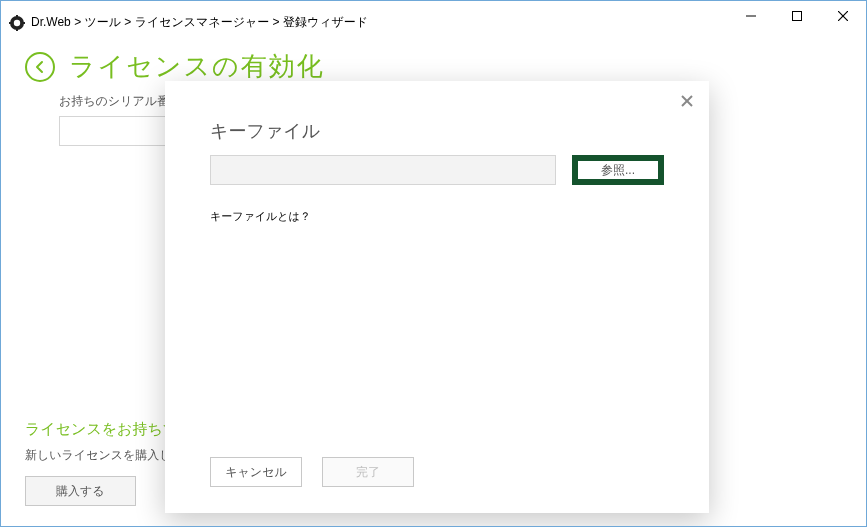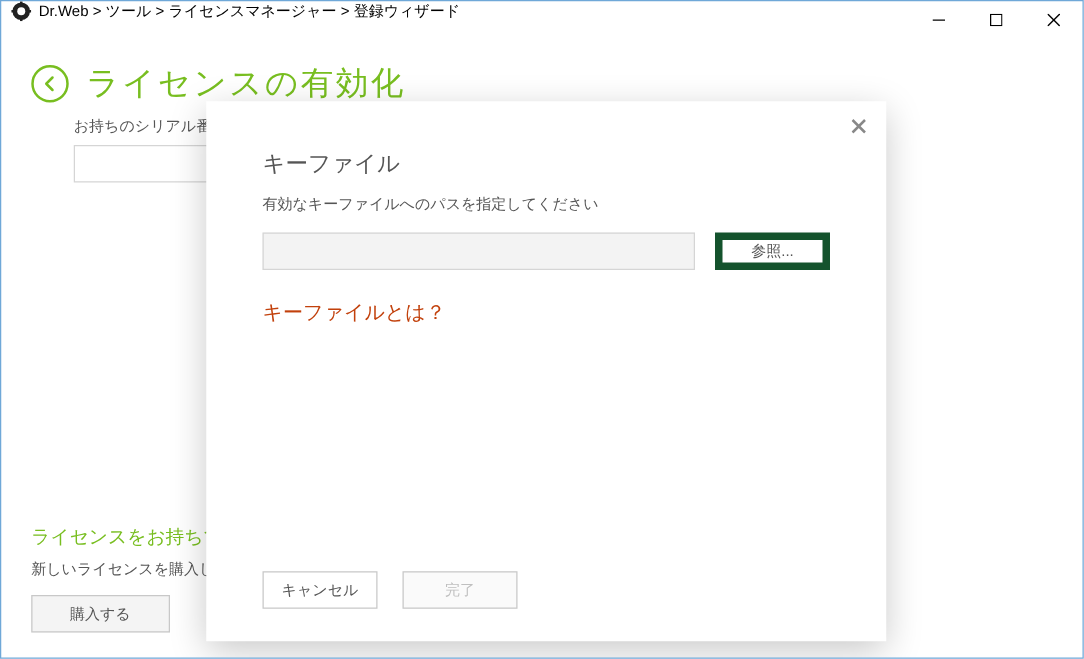--- a/index.html
+++ b/index.html
@@ -3,21 +3,21 @@
   <meta charset="utf-8">
   <style>
     * { box-sizing: border-box; margin: 0; padding: 0; }
     body {
       width: 867px; height: 527px;
       font-family: "Yu Gothic UI","Meiryo","Hiragino Kaku Gothic ProN",sans-serif;
       font-size: 12px; color: #333; background: #fff;
       border: 1px solid #6fa8d8; position: relative; overflow: hidden;
     }
     
-    .titlebar { height: 30px; display: flex; align-items: flex-start; padding: 0 0 0 8px; }
+    .titlebar { height: 30px; display: flex; align-items: flex-end; padding: 0 0 0 8px; }
     .titlebar .appicon { width: 16px; height: 16px; margin-right: 6px; display:inline-flex; }
     .titlebar .breadcrumb { font-size: 12px; color: #000; flex: 1; }
     .titlebar .winbtns { display: flex; height: 30px; }
     .titlebar .winbtns .wbtn { width: 46px; height: 30px; display:flex; align-items:center; justify-content:center; color:#000; }
 
     
     .mainpage { padding: 18px 36px 20px 24px; position: relative; height: calc(100% - 30px); }
     .backrow { display:flex; align-items:center; gap:14px; margin-bottom:9px; }
     .backcircle { width:30px; height:30px; border:2px solid #78be20; border-radius:50%; display:flex; align-items:center; justify-content:center; cursor:pointer; }
     .page-title { color:#78be20; font-size:26px; font-weight:400; letter-spacing:2px; }
@@ -33,21 +33,21 @@
       position:absolute; left:164px; top:80px; width:544px; height:432px;
       background:#fff; box-shadow:0 8px 28px rgba(0,0,0,.22);
       padding:18px 45px 24px 45px;
     }
     .dialog-close { position:absolute; right:10px; top:8px; width:24px; height:24px; color:#888; display:flex; align-items:center; justify-content:center; cursor:pointer; font-size:16px; }
     .dlg-title { font-size:18px; color:#555; margin:20px 0 12px 0; font-weight:400; }
     .dlg-instr { font-size:12px; color:#555; margin-bottom:14px; }
     .dlg-row { display:flex; gap:16px; align-items:center; margin-bottom:24px; }
     .path-input { flex:1; height:30px; border:1px solid #d5d5d5; background:#f3f3f3; padding:0 8px; }
     .browse-btn { height:30px; width:92px; border:6px solid #14532d; background:#fff; color:#555; font-size:12px; cursor:pointer; }
-    .help-link { color:#c2410c; font-size:16px; cursor:pointer; }
+    .help-link { color:#000000; font-size:11px; cursor:pointer; }
     .dlg-buttons { position:absolute; left:45px; bottom:26px; display:flex; gap:20px; }
     .dlg-btn { width:92px; height:30px; border:1px solid #c8c8c8; background:#fff; font-size:12px; cursor:pointer; color:#555; }
     .dlg-btn.disabled { color:#bfbfbf; background:#fafafa; cursor:default; }
   </style>
 </head>
 <body>
 
 <div class="titlebar">
   <span class="appicon">
     <svg viewBox="0 0 16 16" width="16" height="16">
@@ -101,21 +101,20 @@
 </div>
 
 <div class="dialog">
   <div class="dialog-close">
     <svg width="12" height="12" viewBox="0 0 12 12">
         <line x1="1" y1="1" x2="11" y2="11" stroke="#888" stroke-width="2"></line>
         <line x1="11" y1="1" x2="1" y2="11" stroke="#888" stroke-width="2"></line>
       </svg>
   </div>
   <div class="dlg-title">キーファイル</div>
-  <div class="dlg-instr">有効なキーファイルへのパスを指定してください</div>
   <div class="dlg-row">
     <input class="path-input" type="text" value="" style="">
     <button class="browse-btn">参照...</button>
   </div>
   <span class="help-link">キーファイルとは？</span>
 
   <div class="dlg-buttons">
     <button class="dlg-btn">キャンセル</button>
     <button class="dlg-btn disabled" disabled="">完了</button>
   </div>

